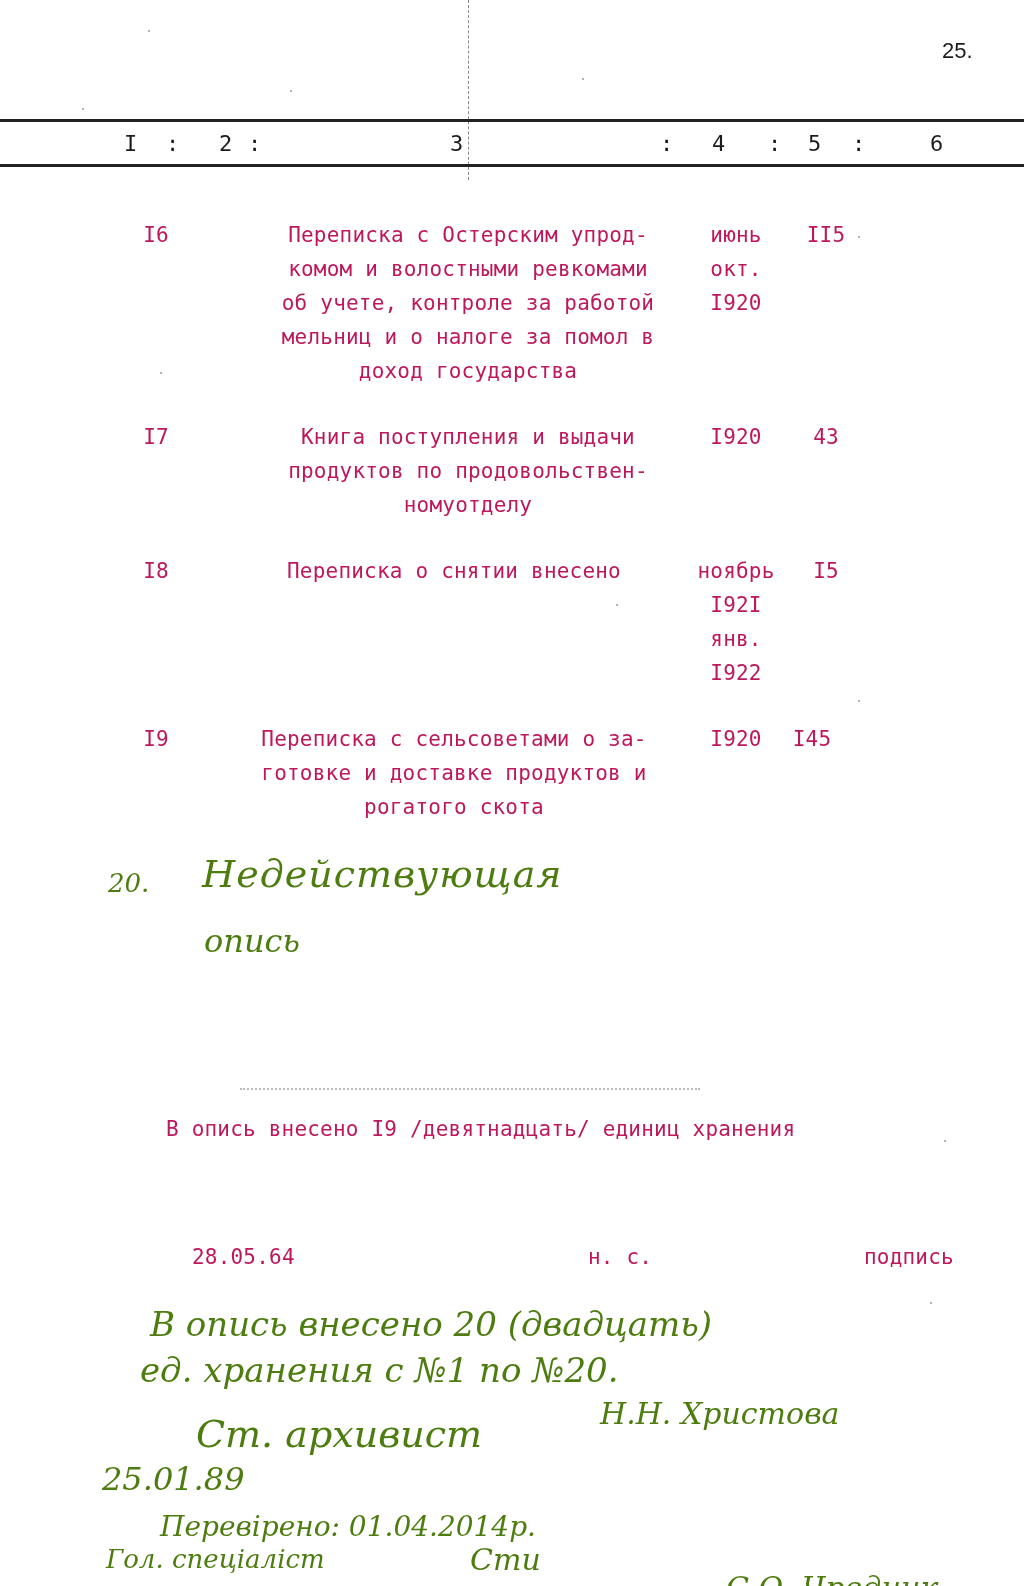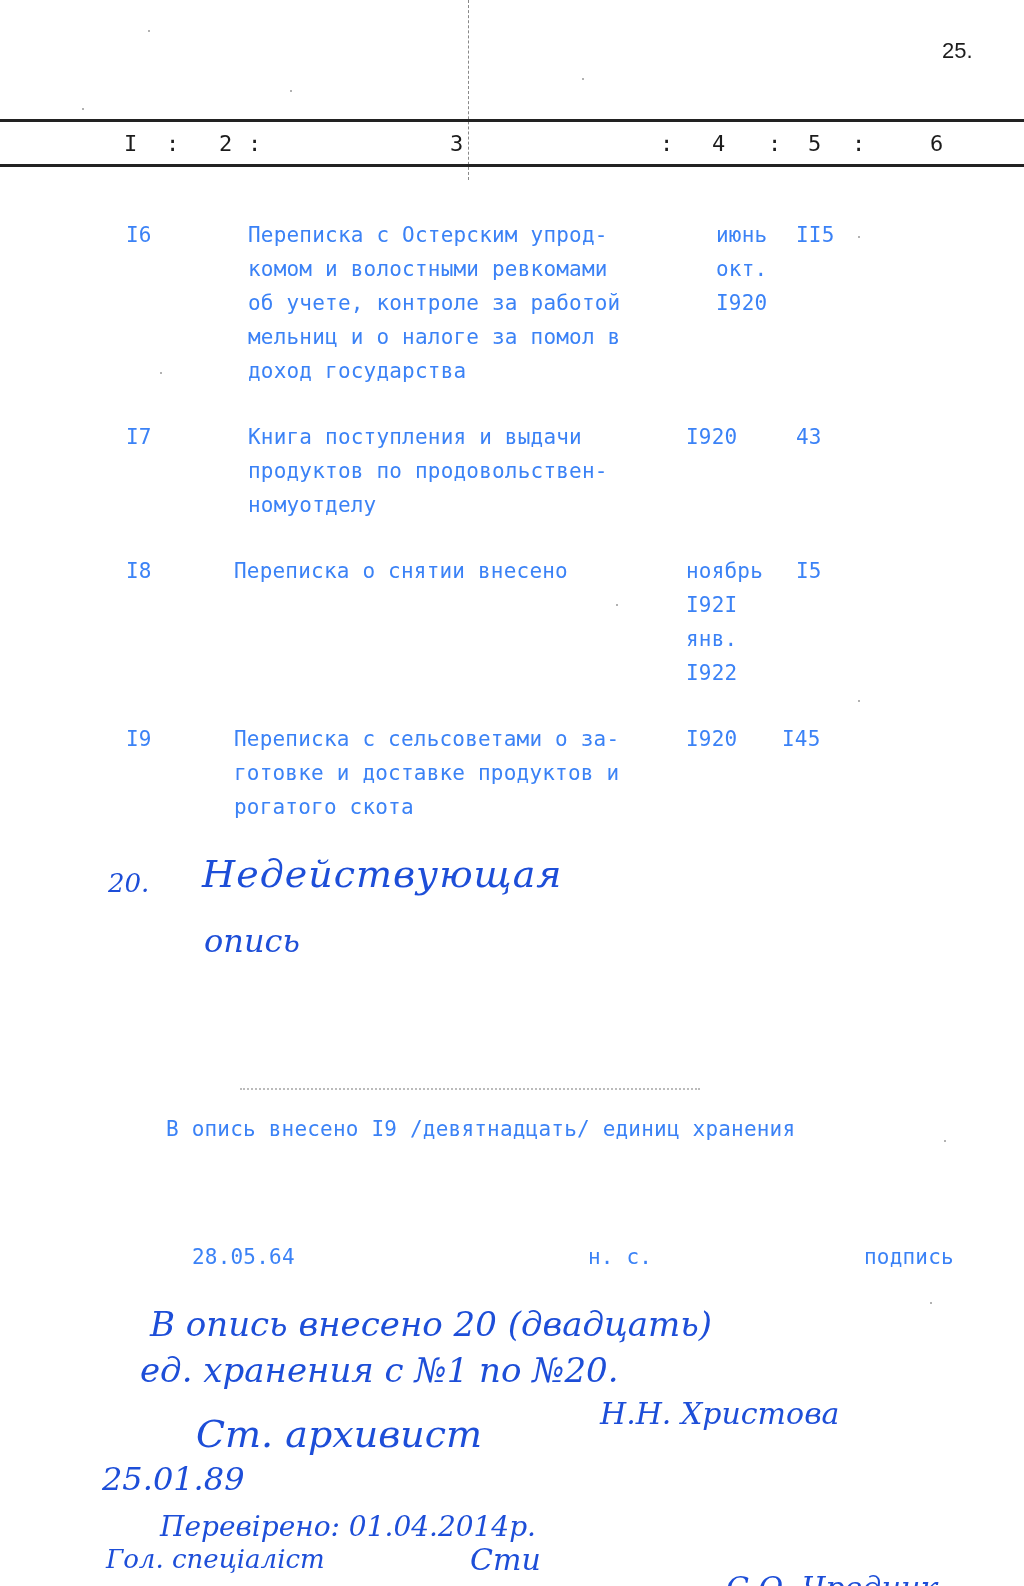--- a/index.html
+++ b/index.html
@@ -14,26 +14,27 @@
       overflow: hidden;
       color: #1a1a1a;
       font-family: "DejaVu Sans Mono", "Liberation Mono", monospace;
     }
     .abs { position: absolute; }
     .mono {
       font-family: "DejaVu Sans Mono", "Liberation Mono", monospace;
       font-size: 21px;
       letter-spacing: 0.2px;
       line-height: 34px;
-      color: #3b82f6;
+      color: #be185d;
+      text-align: center;
     }
     .hand {
       font-family: "DejaVu Serif", "Liberation Serif", serif;
       font-style: italic;
-      color: #1d4ed8;
+      color: #4d7c0f;
       white-space: nowrap;
     }
     .fold-line {
       left: 468px;
       top: 0;
       width: 0;
       height: 180px;
       border-left: 1px dashed #888;
     }
     .rule {
@@ -89,21 +90,21 @@
   <span class="abs header-cell" style="left:930px; top:130px;">6</span>
 </div>
 
 <div>
   <div class="abs mono row-num" style="left:126px; top:218px;">I6</div>
   <div class="abs mono row-title" style="left:248px; top:218px;">Переписка с Остерским упрод-
 комом и волостными ревкомами
 об учете, контроле за работой
 мельниц и о налоге за помол в
 доход государства</div>
-  <div class="abs mono row-date" style="left:716px; top:218px;">июнь
+  <div class="abs mono row-date" style="left:686px; top:218px;">июнь
 окт.
 I920</div>
   <div class="abs mono row-sheets" style="left:796px; top:218px;">II5</div>
 </div>
 
 <div>
   <div class="abs mono row-num" style="left:126px; top:420px;">I7</div>
   <div class="abs mono row-title" style="left:248px; top:420px;">Книга поступления и выдачи
 продуктов по продовольствен-
 номуотделу</div>

